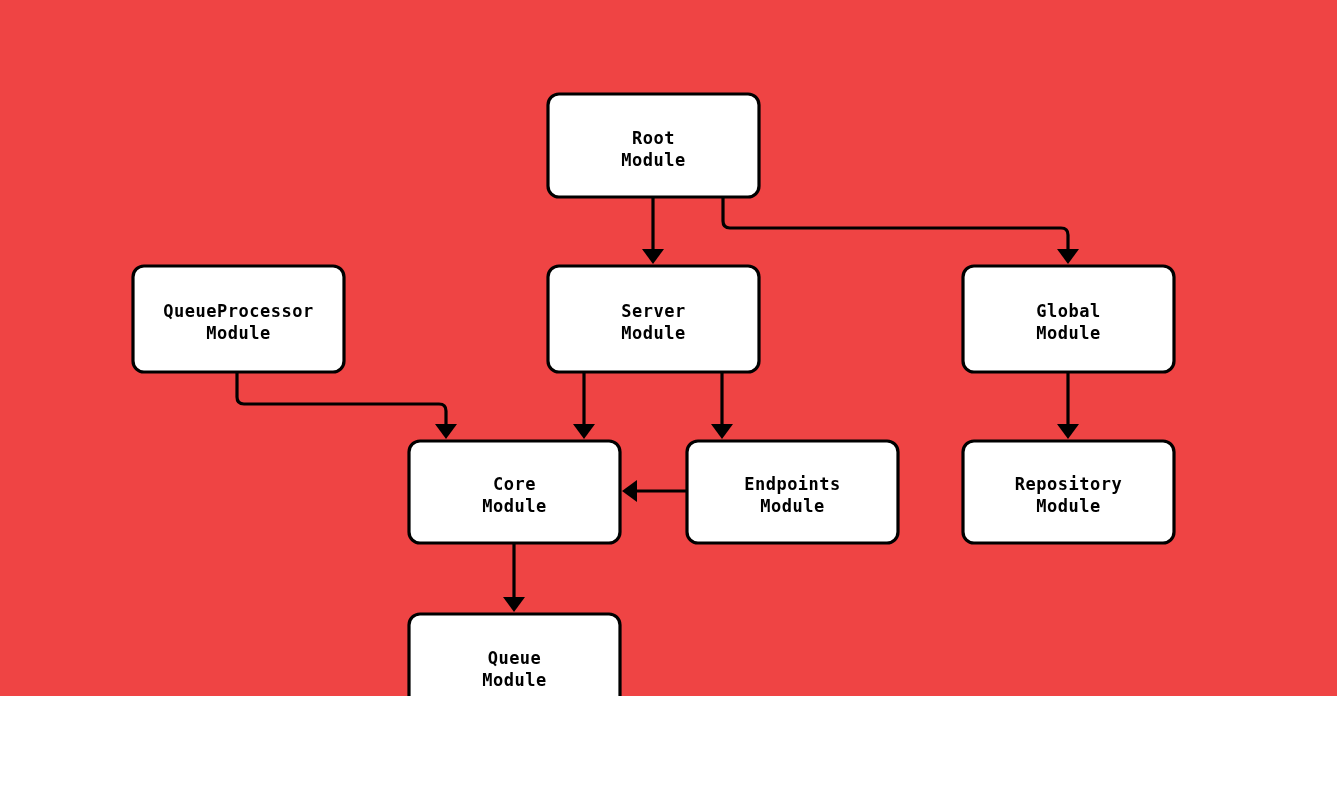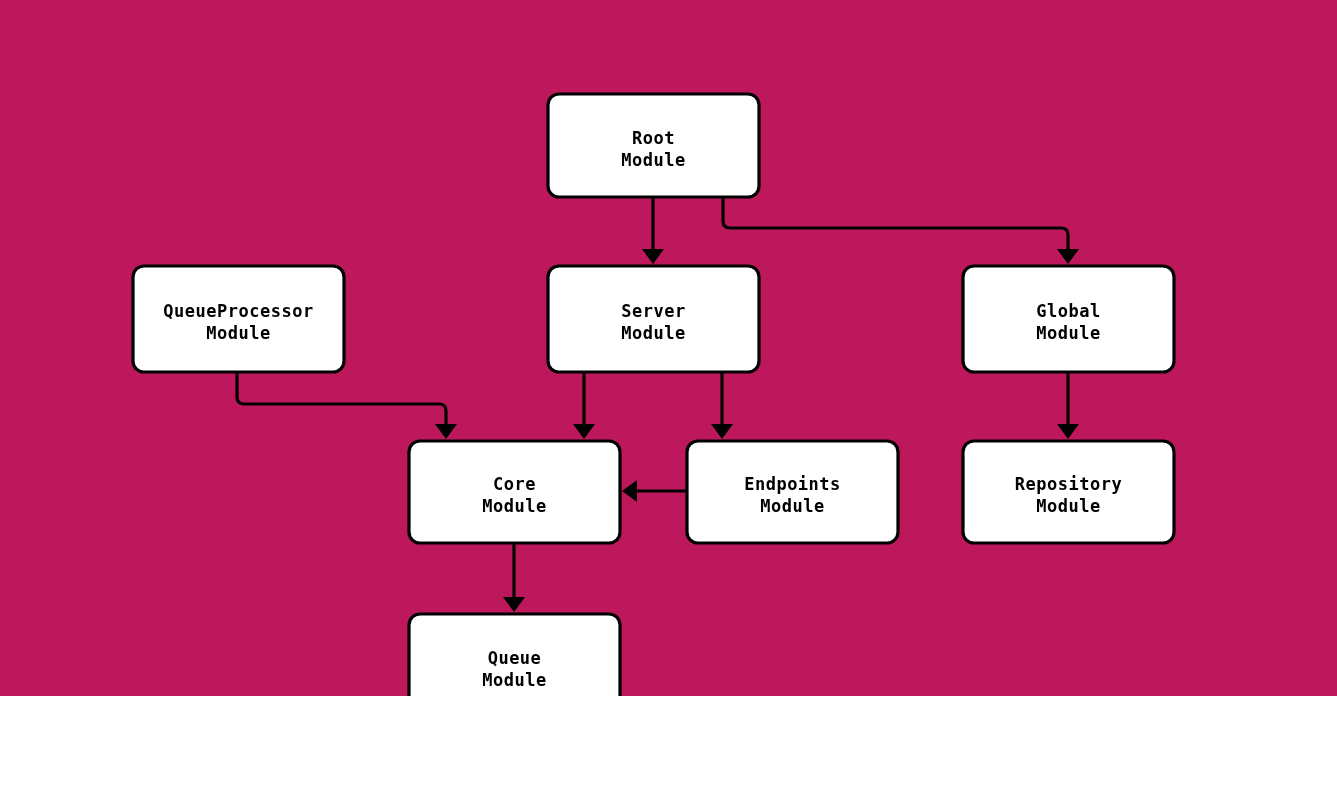--- a/index.html
+++ b/index.html
@@ -5,21 +5,21 @@
 <style>
   html, body {
     margin: 0;
     padding: 0;
     background: #ffffff;
   }
   #canvas {
     position: relative;
     width: 1337px;
     height: 696px;
-    background: #be185d;
+    background: #ef4444;
     overflow: hidden;
   }
   #diagram-svg {
     position: absolute;
     top: 0;
     left: 0;
     width: 1337px;
     height: 809px;
   }
   .node-label {

